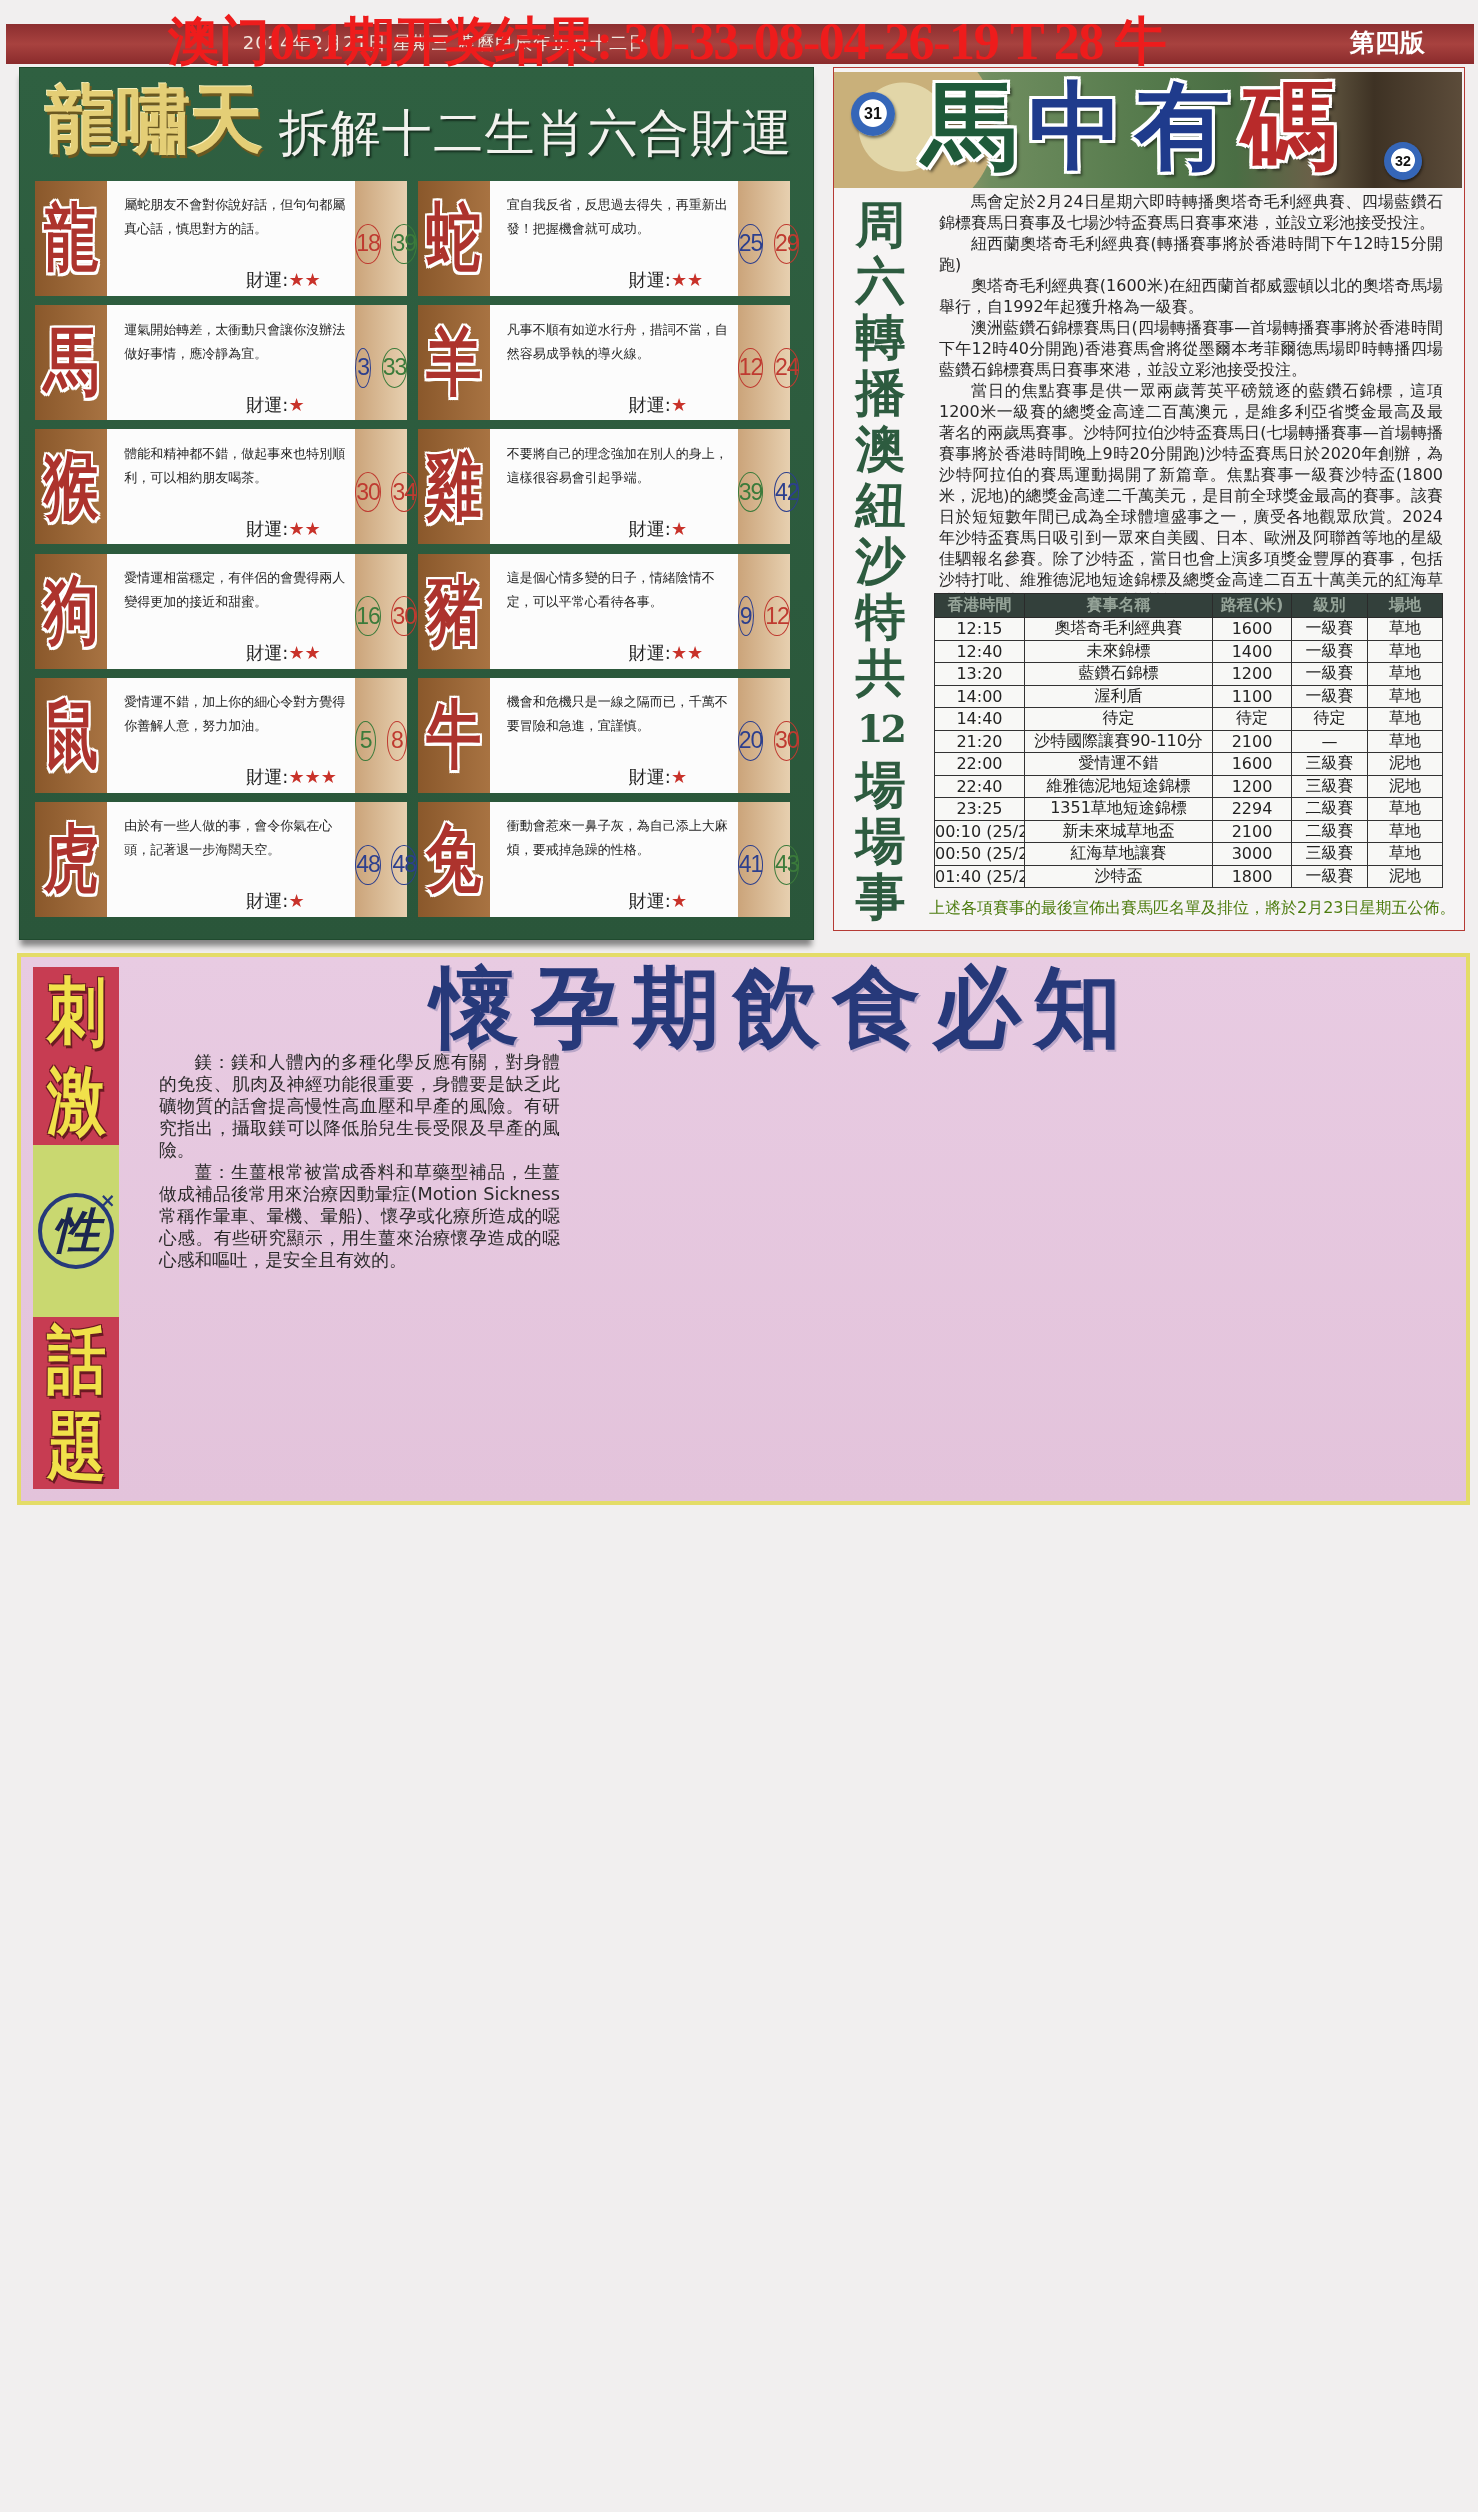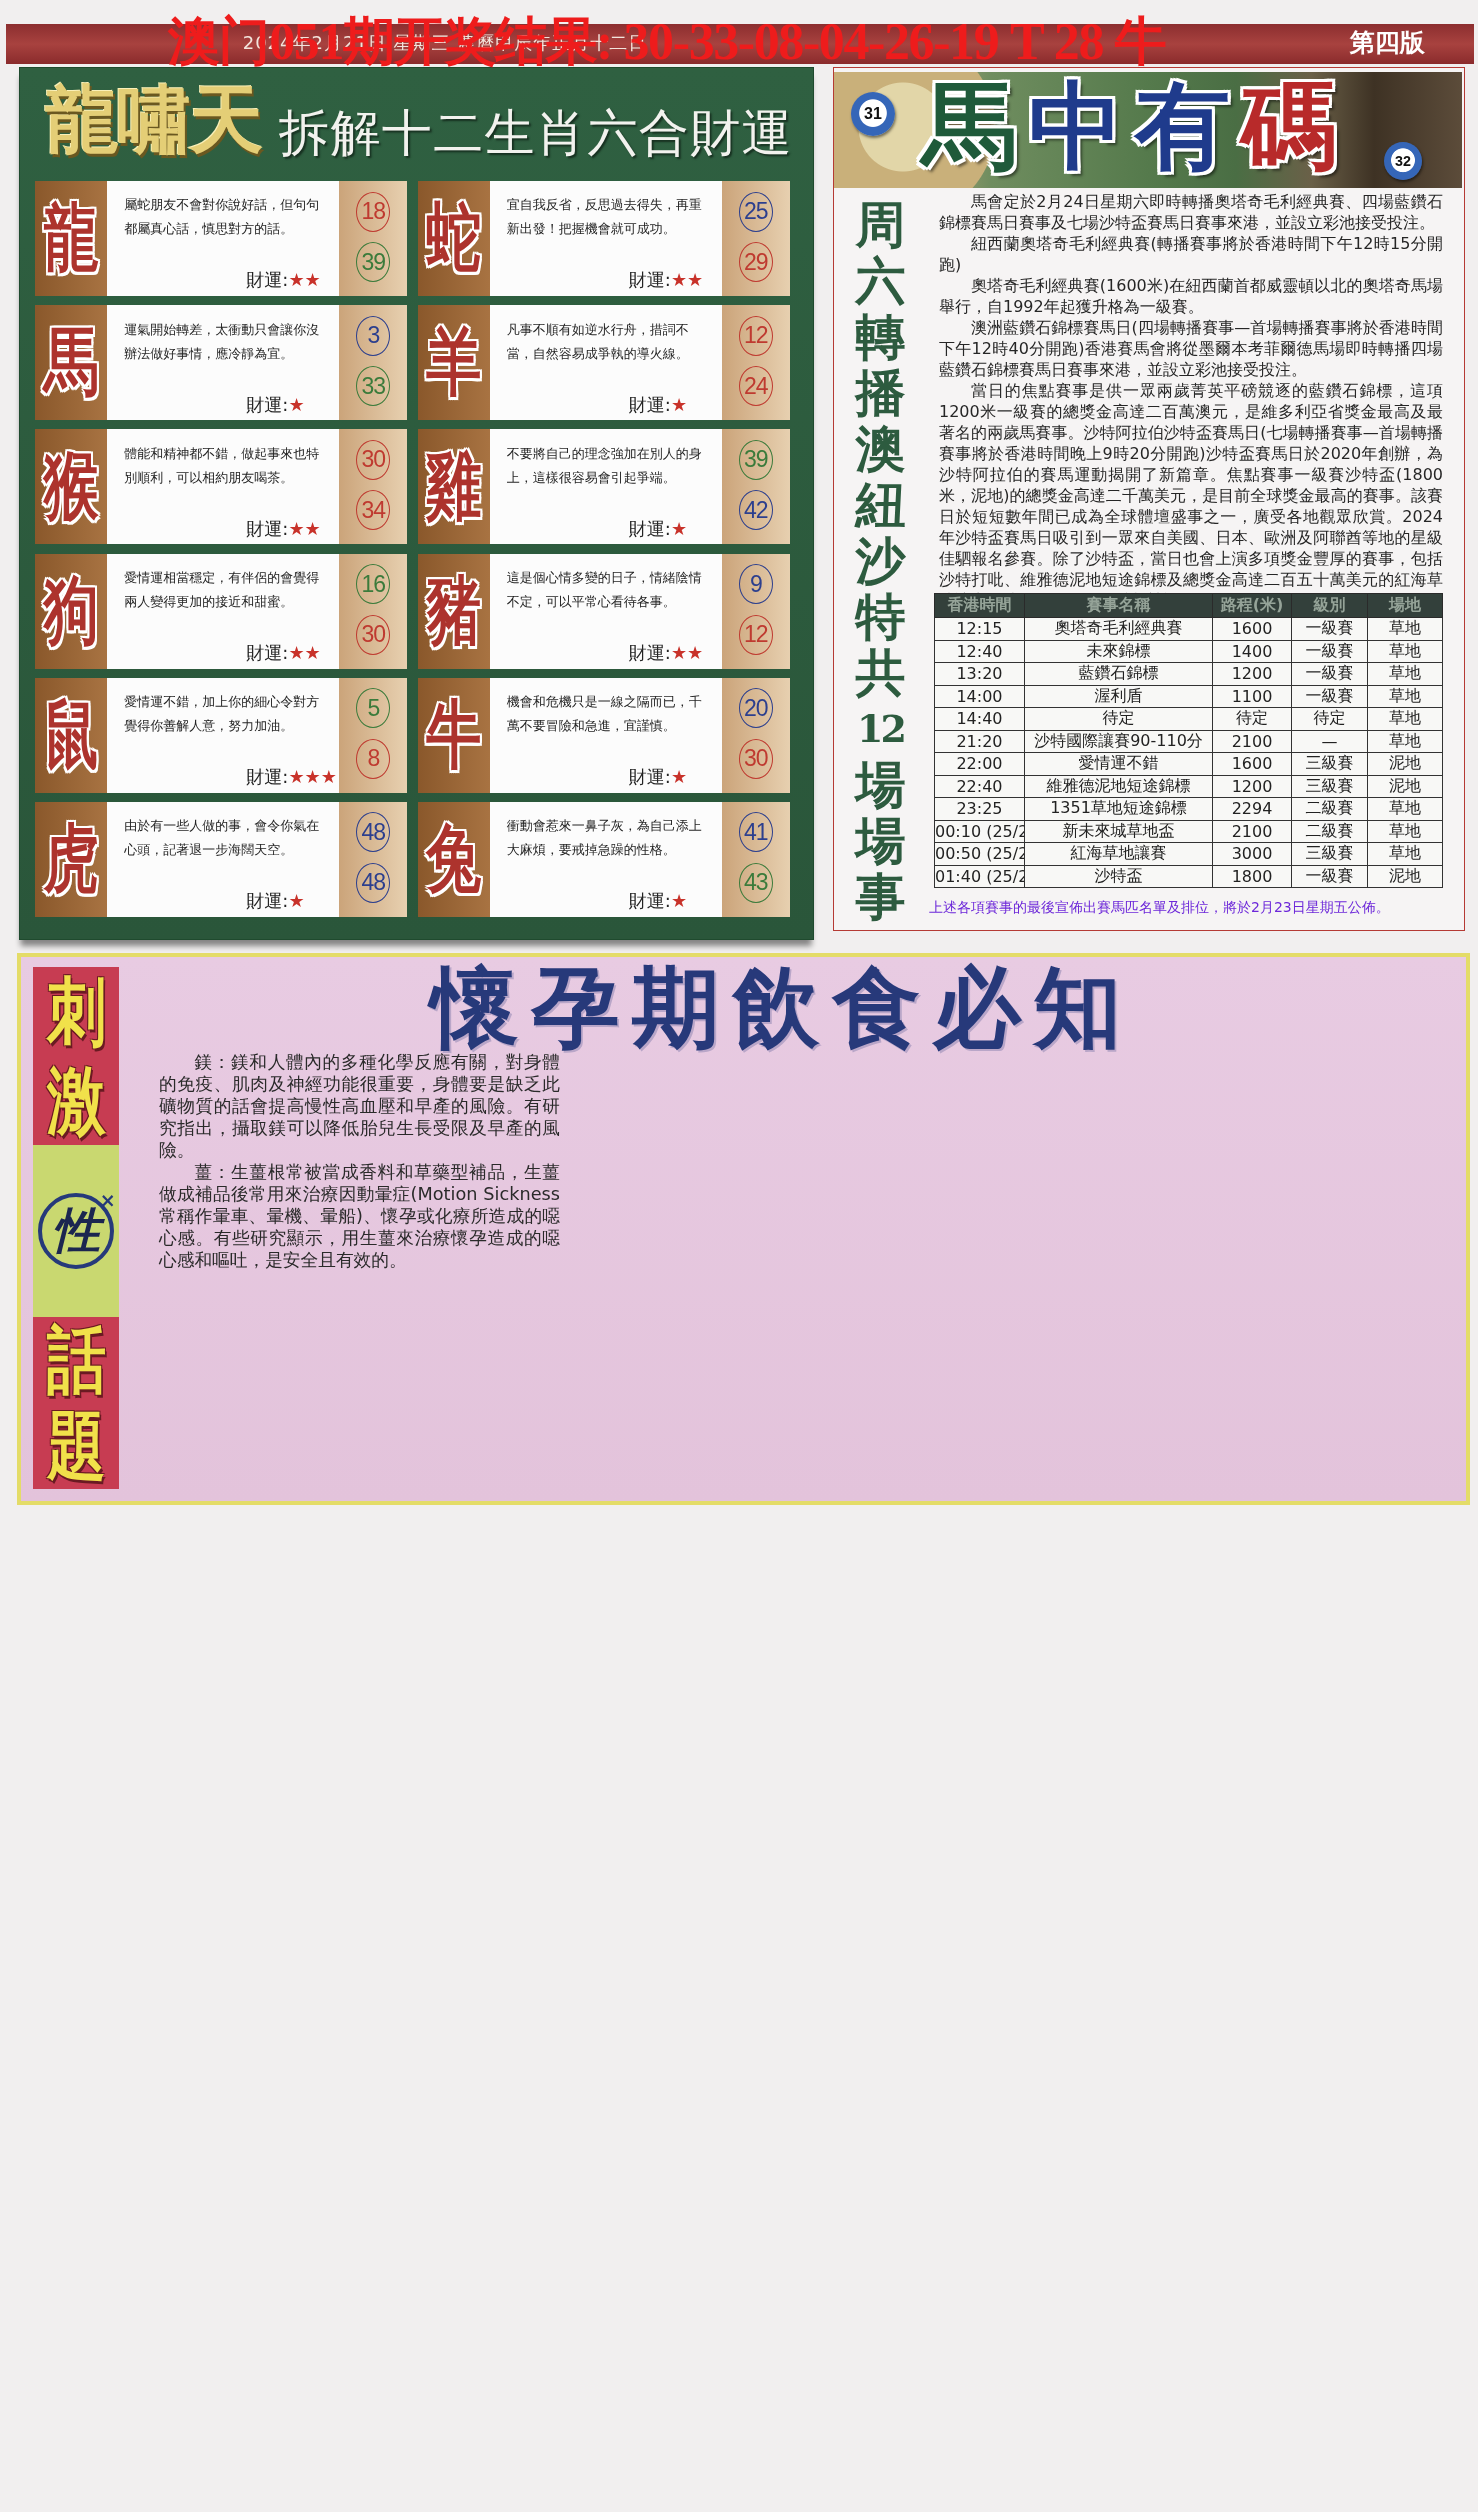--- a/index.html
+++ b/index.html
@@ -17,21 +17,21 @@
 .z-title{left:25px;top:14.3px;font-family:"DejaVu Serif",serif;font-weight:bold;font-size:74px;line-height:74px;letter-spacing:-1.9px;color:#e4ce76;text-shadow:1.9px 2.9px 0 #6a5820,-1px -1px 0 #faf0b8;white-space:nowrap}
 .z-sub{left:259px;top:40px;font-family:"DejaVu Serif",serif;font-size:50px;line-height:50px;letter-spacing:1.4px;color:#f2f2ee;text-shadow:1.9px 1.9px 1.9px #173020;white-space:nowrap}
 .z-grid{left:15.3px;top:113px;display:grid;grid-template-columns:372px 372px;grid-auto-rows:115px;column-gap:10.5px;row-gap:9.2px}
 .card{display:flex;height:115px;background:#fbfbfb}
 .ani{width:72px;background:linear-gradient(90deg,#8a582b,#a87342);display:flex;align-items:center;justify-content:center;overflow:hidden}
 .ani span{display:block;font-family:"DejaVu Sans",sans-serif;font-weight:bold;font-size:55px;line-height:57px;color:#ad332d;transform:scaleY(1.35);text-shadow:1.9px 0 #fff,-1.9px 0 #fff,0 1.9px #fff,0 -1.9px #fff,1.9px 1.9px #fff,-1.9px -1.9px #fff,1.9px -1.9px #fff,-1.9px 1.9px #fff}
 .txt{flex:1;position:relative;padding:12.4px 9.5px 0 17px;background:#fcfcfc}
 .txt p{font-size:13px;line-height:24px;color:#242424}
 .fortune{position:absolute;left:139px;bottom:5.7px;font-size:18px;line-height:21px;white-space:nowrap;color:#242424}
 .stars{color:#c8322a}
-.nums{width:68px;background:linear-gradient(90deg,#cba47a,#e7d0b0);display:flex;flex-direction:column;align-items:center;padding-top:10.5px;gap:10.5px}
+.nums{width:52px;background:linear-gradient(90deg,#cba47a,#e7d0b0);display:flex;flex-direction:row;align-items:center;padding-top:10.5px;gap:10.5px}
 .num{display:flex;align-items:center;justify-content:center;width:34px;height:40px;border:1.9px solid currentColor;border-radius:50%;font-family:"Liberation Sans",sans-serif;font-size:23px;letter-spacing:-1px}
 .num[data-color="red"]{color:#bf3a30}
 .num[data-color="green"]{color:#3b7b3b}
 .num[data-color="blue"]{color:#2c3f8e}
 
 .hbox{left:833px;top:67px;width:632px;height:864px;border:1.9px solid #b53a34;background:#f6f4f4}
 .h-banner{left:0;top:4px;width:628px;height:116px;overflow:hidden;
  background:
   radial-gradient(circle at 69px 55px,#e2d6a8 0 44px,#c9b07a 45px 92px,rgba(0,0,0,0) 93px),
   linear-gradient(90deg,#cdb986 0%,#b9a878 12%,#6f8d5f 25%,#557a4c 50%,#4a6e44 64%,#6a6048 76%,#3e3224 86%,#5c4c3a 100%)}
@@ -42,21 +42,21 @@
 .h-title span{text-shadow:2.9px 0 #fff,-2.9px 0 #fff,0 2.9px #fff,0 -2.9px #fff,2.9px 2.9px #fff,-2.9px -2.9px #fff,2.9px -2.9px #fff,-2.9px 2.9px #fff,4.8px 4.8px 2.9px rgba(0,0,0,.5)}
 .c-green{color:#1f5a3a}.c-blue{color:#1f3b8c}.c-red{color:#b82a2a}
 .h-vt{left:19px;top:129px;width:55px;display:flex;flex-direction:column;align-items:center}
 .h-vt span{display:block;height:56px;line-height:56px;font-family:"DejaVu Serif",serif;font-weight:bold;font-size:50px;color:#2d5b3f;white-space:nowrap}
 .h-vt span.n2{font-size:38px;letter-spacing:-2.9px}
 .h-art{left:105px;top:123px;width:504px;font-size:16px;line-height:21px;color:#262626;text-align:justify}
 .h-art p{text-indent:2em}
 .h-tbl{left:100px;top:525px;width:509px;border-collapse:collapse;font-size:16px;color:#222;table-layout:fixed}
 .h-tbl th{height:24px;background:#33403b;color:#95a398;font-weight:bold;border:1.4px solid #2a2a2a}
 .h-tbl td{height:22.5px;border:1.4px solid #333;text-align:center;padding:0;background:#f8f8f6;white-space:nowrap;overflow:hidden}
-.h-foot{left:95px;top:830px;font-size:14px;line-height:19px;color:#6d28d9;white-space:nowrap}
+.h-foot{left:95px;top:830px;font-size:16px;line-height:19px;color:#4d7c0f;white-space:nowrap}
 
 .mbox{left:17px;top:953px;width:1453px;height:552px;border:4.8px solid #e4dc68;background:linear-gradient(180deg,#e8cbe2,#e3c3db)}
 .m-side{left:12.4px;top:9.5px;width:86px;height:522px;display:flex;flex-direction:column}
 .m-red{background:#c73c52;display:flex;flex-direction:column;align-items:center;justify-content:space-around}
 .m-grn{background:#c9d870;display:flex;align-items:center;justify-content:center;position:relative}
 .m-ch{display:block;font-family:"DejaVu Serif",serif;font-weight:bold;font-size:59px;line-height:67px;color:#f1e14a;transform:scaleY(1.25);text-shadow:1.9px 1.9px 0 #6a1a22,-1px -1px 0 #6a1a22,1px -1px 0 #6a1a22,-1px 1px 0 #6a1a22}
 .m-ring{width:76px;height:76px;border:4.8px solid #263a7a;border-radius:50%;display:flex;align-items:center;justify-content:center;font-family:"DejaVu Serif",serif;font-weight:bold;font-style:italic;font-size:48px;color:#1c2650}
 .m-x{position:absolute;right:3.8px;top:44px;font-size:19px;font-weight:bold;color:#263a7a}
 .m-title{left:410px;top:5.7px;font-family:"DejaVu Serif",serif;font-weight:bold;font-size:88px;line-height:88px;letter-spacing:12.4px;color:#27397a;white-space:nowrap;text-shadow:1.9px 1.9px 0 #b9a6c8}
 .m-col{top:94px;width:401px;font-size:17.7px;line-height:22px;color:#2a2a2a;text-align:justify}

